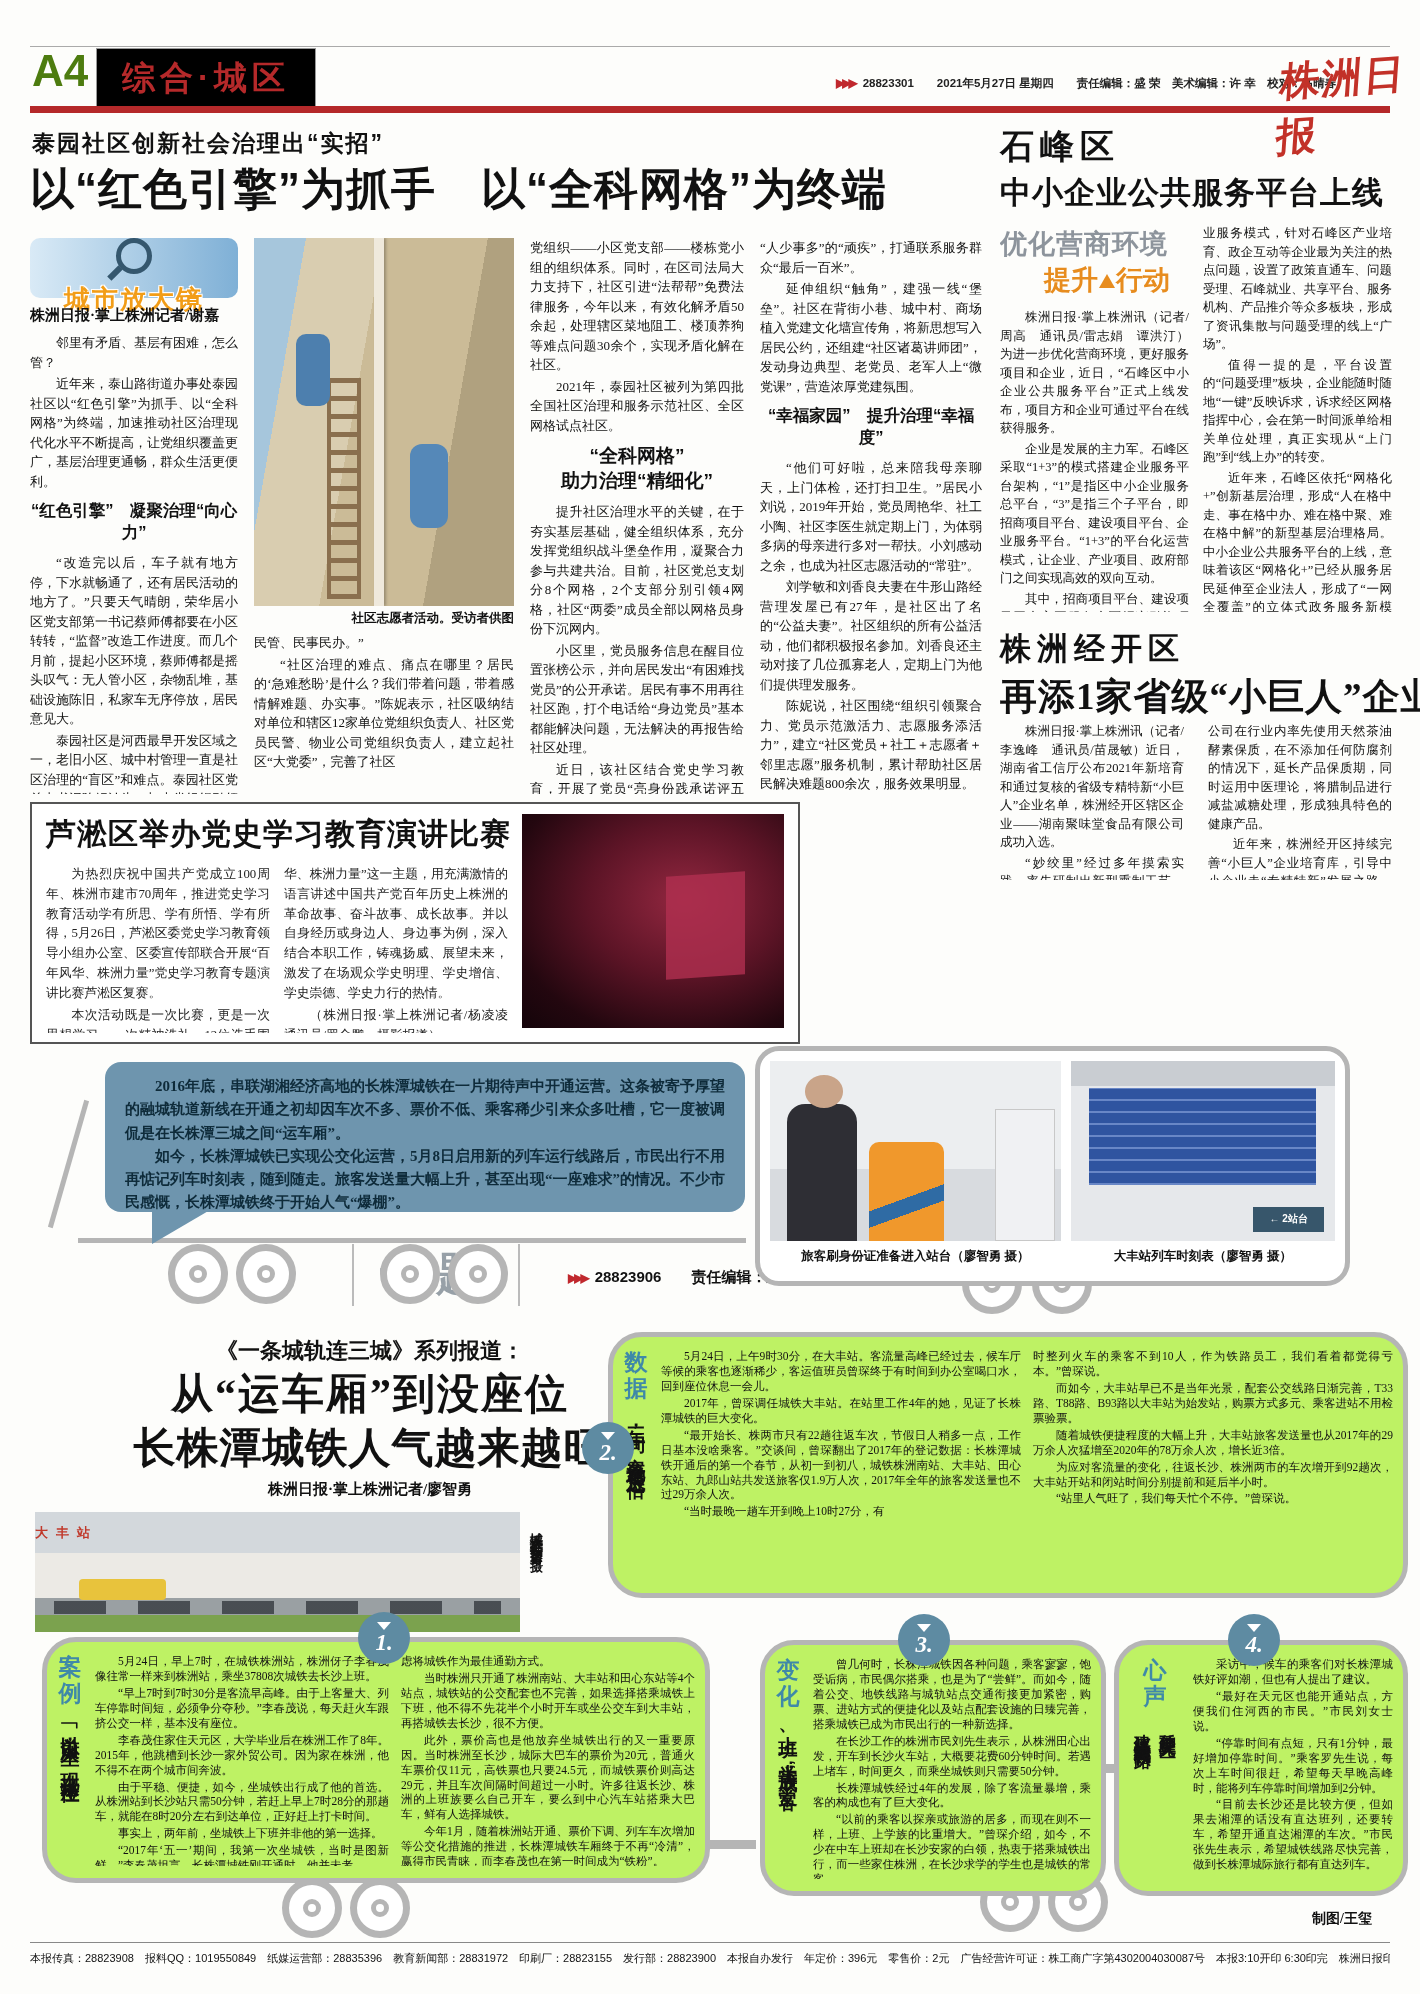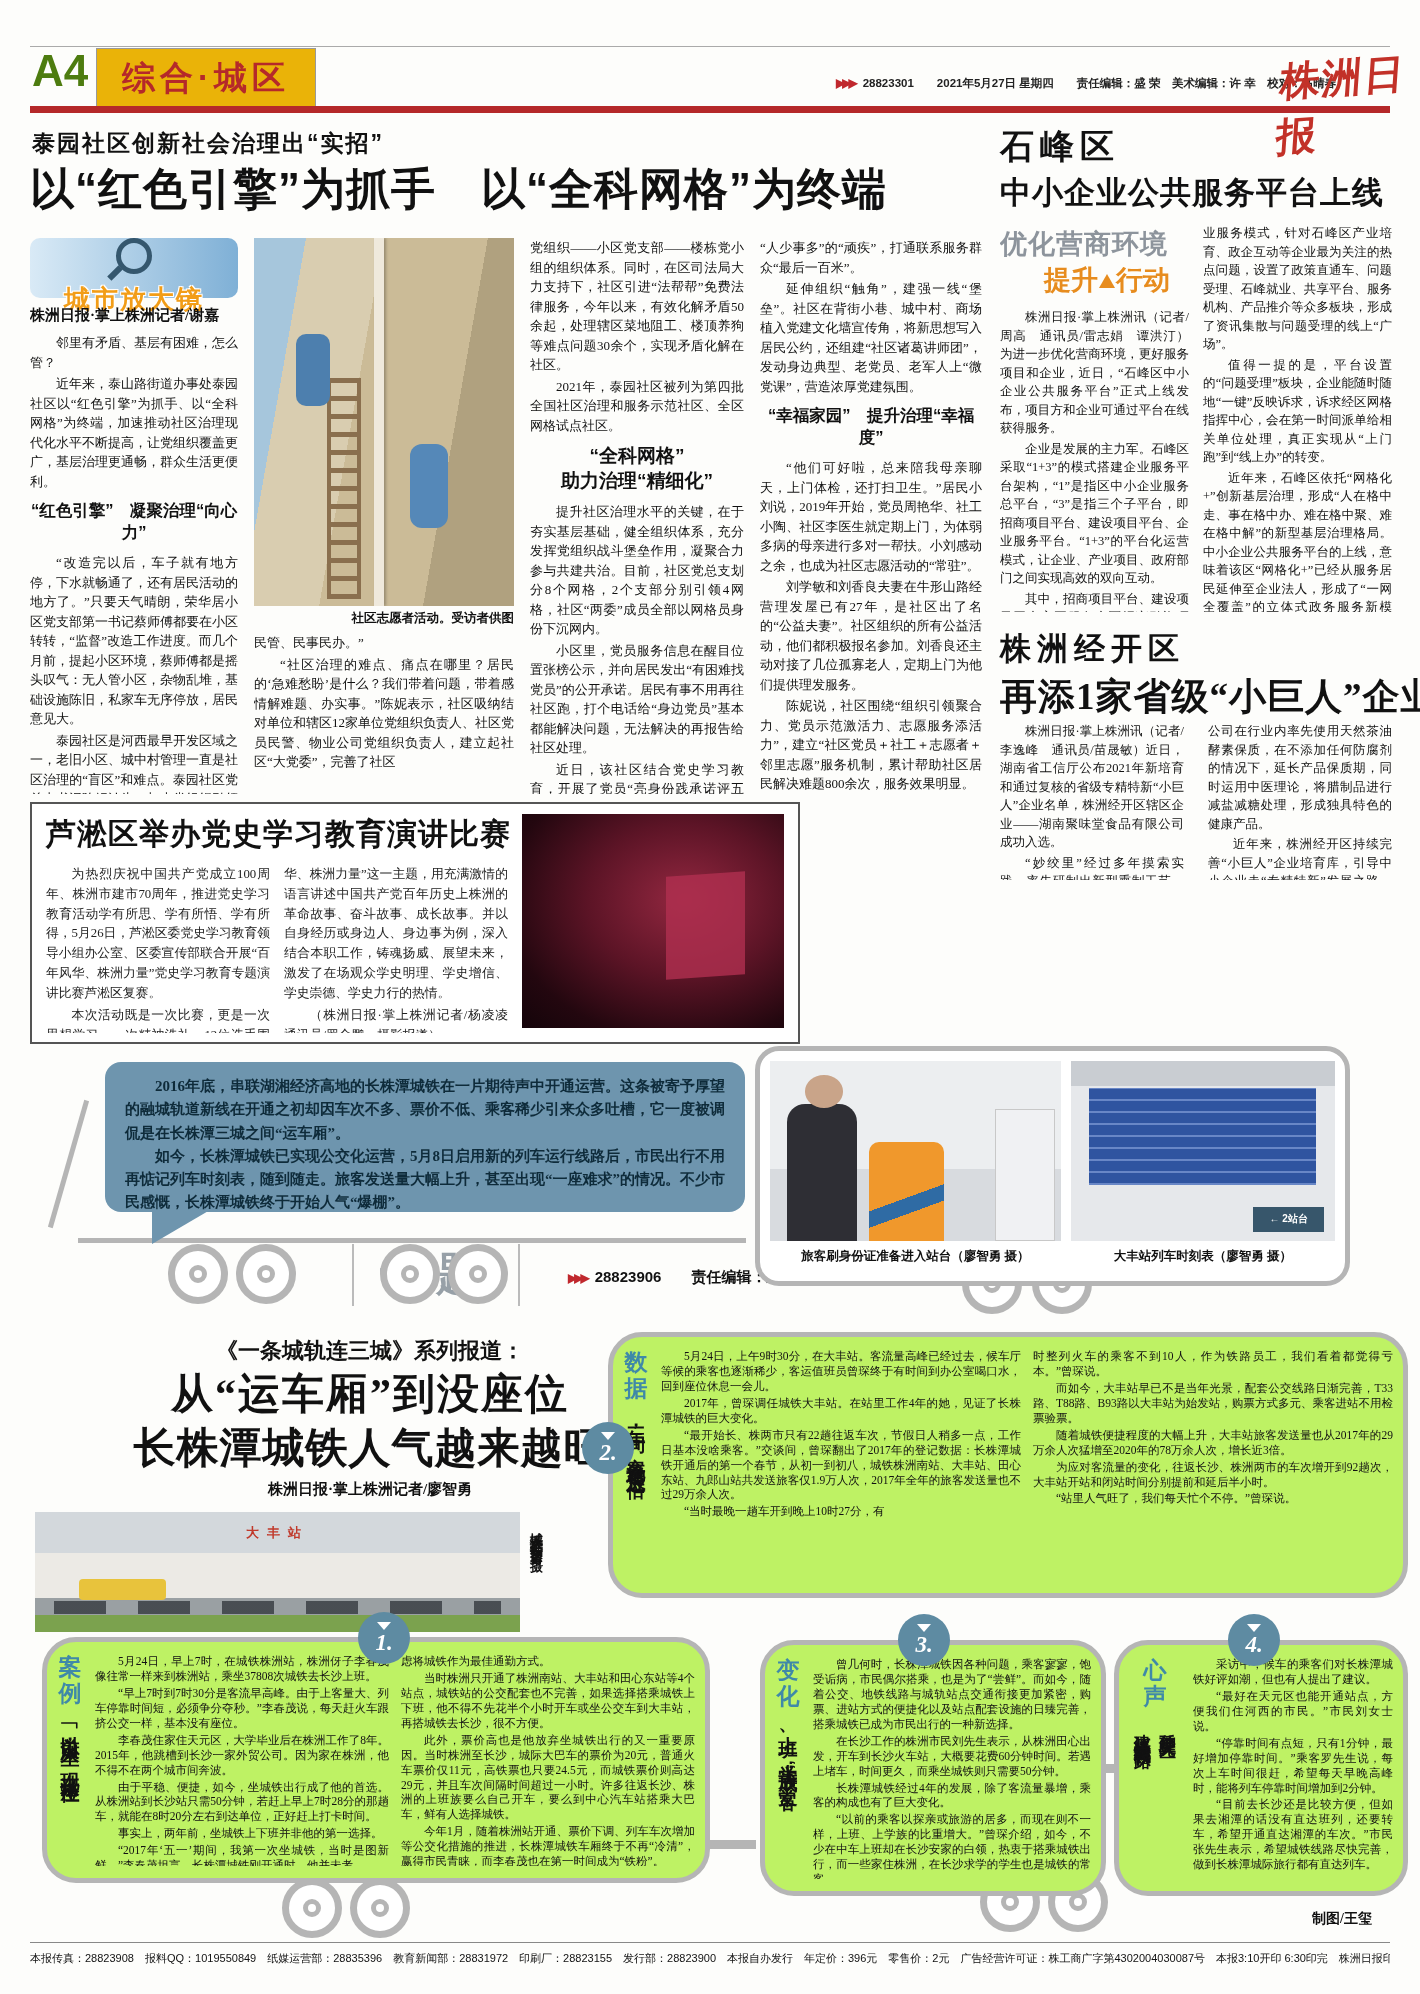--- a/index.html
+++ b/index.html
@@ -9,21 +9,21 @@
   .sans{font-family:"Liberation Sans",sans-serif;}
   .jc{text-align:justify;}
   p{margin:0 0 2px 0;text-indent:2em;}
   .cont p:first-child{text-indent:0;}
 
   
   .hairline{left:30px;top:46px;width:1360px;height:1px;background:#aaa;}
   .pageno{left:32px;top:46px;font:900 44px "Liberation Sans",sans-serif;color:#4d7c0f;}
   .secbox{left:96px;top:48px;width:218px;height:58px;border:1px solid #999;
           display:flex;align-items:center;justify-content:center;
-          font:900 33px "Liberation Sans",sans-serif;color:#b5292a;letter-spacing:5px;background:#eab308;}
+          font:900 33px "Liberation Sans",sans-serif;color:#b5292a;letter-spacing:5px;background:#000000;}
   .hmeta{left:836px;top:76px;width:440px;font:700 11.5px "Liberation Sans",sans-serif;color:#222;white-space:nowrap;}
   .tri-arrows::before{content:"▶▶▶";color:#c0282d;letter-spacing:-3px;margin-right:8px;font-size:12px;}
   .masthead{left:1278px;top:50px;font:900 40px "Liberation Serif",serif;color:#c23128;
             transform:rotate(-4deg) skewX(-8deg);letter-spacing:2px;}
   .redrule{left:30px;top:106px;width:1360px;height:7px;background:#b5292a;}
 
   
   .lead-kicker{left:32px;top:128px;font:700 23px "Liberation Sans",sans-serif;letter-spacing:2px;}
   .lead-head{left:30px;top:160px;width:952px;font:900 44px "Liberation Sans",sans-serif;
              letter-spacing:1px;white-space:nowrap;}
@@ -111,21 +111,21 @@
   .wheel::after{content:"";position:absolute;left:50%;top:50%;width:18px;height:18px;margin:-9px 0 0 -9px;
                 border:5px solid #b5b5b5;border-radius:50%;box-sizing:border-box;}
 
   
   .f-kick{left:100px;top:1336px;width:540px;text-align:center;font:900 22px "Liberation Sans",sans-serif;}
   .f-h1{left:100px;top:1366px;width:540px;text-align:center;font:900 42px "Liberation Serif",serif;letter-spacing:2px;}
   .f-h2{left:100px;top:1420px;width:540px;text-align:center;font:900 42px "Liberation Serif",serif;letter-spacing:1px;}
   .f-by{left:100px;top:1480px;width:540px;text-align:center;font:700 15px "Liberation Serif",serif;}
   .ph-station{left:35px;top:1512px;width:485px;height:120px;
       background:linear-gradient(#d3d8dc 0 34%,#eceae5 34% 72%,#9aa0a3 72% 86%,#7ba24e 86% 100%);}
-  .st-sign{left:0;top:10%;width:100%;text-align:center;font:700 13px "Liberation Serif",serif;
+  .st-sign{left:0;top:10%;width:100%;text-align:left;font:700 13px "Liberation Serif",serif;
            color:#c0392b;letter-spacing:8px;}
   .bus{left:9%;top:56%;width:18%;height:17%;background:#e8c33c;border-radius:4px;}
   .cars{left:4%;top:74%;width:92%;height:11%;opacity:.85;
         background:repeating-linear-gradient(90deg,#3a3f44 0 52px,transparent 52px 84px);}
   .vcap{left:527px;top:1522px;height:170px;writing-mode:vertical-rl;
         font:700 13px "Liberation Serif",serif;letter-spacing:2px;}
   .tbox{position:absolute;background:#bef264;border:5px solid #b5b5b5;border-radius:34px;
         box-sizing:border-box;padding:12px 10px;display:flex;gap:12px;overflow:hidden;z-index:2;}
   .rail{flex:0 0 auto;display:flex;flex-direction:column;align-items:center;gap:10px;}
   .rlabel{width:26px;color:#3f89a8;font:900 23px "Liberation Sans",sans-serif;line-height:1.15;text-align:center;}

